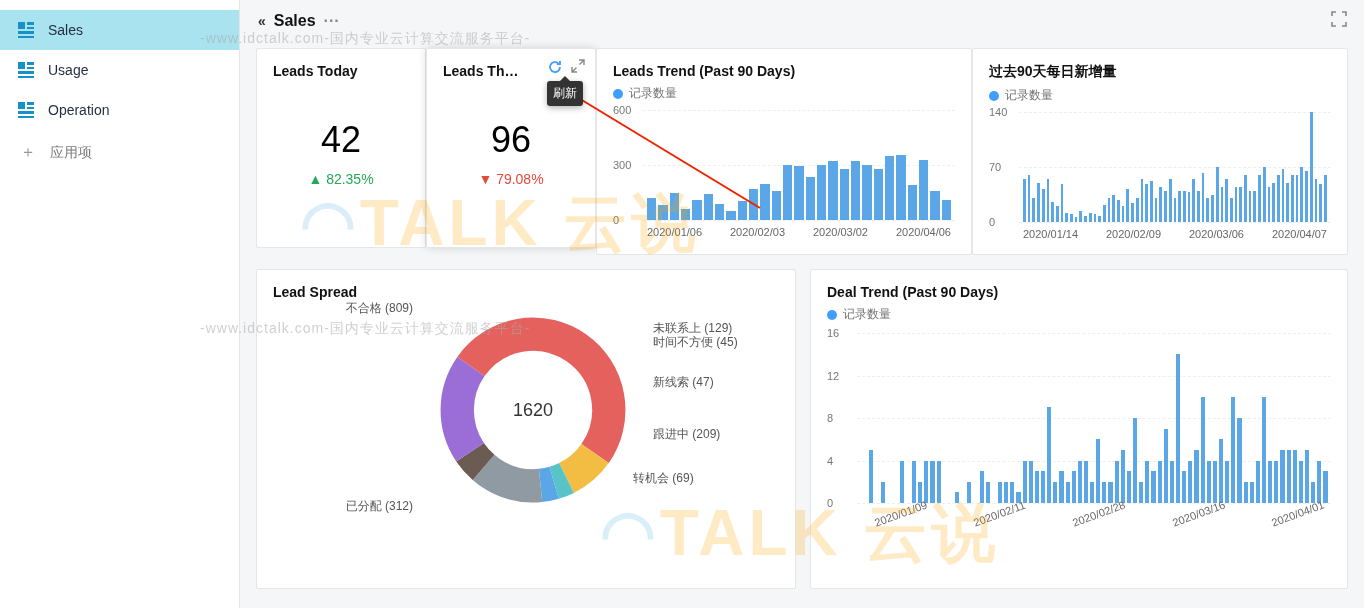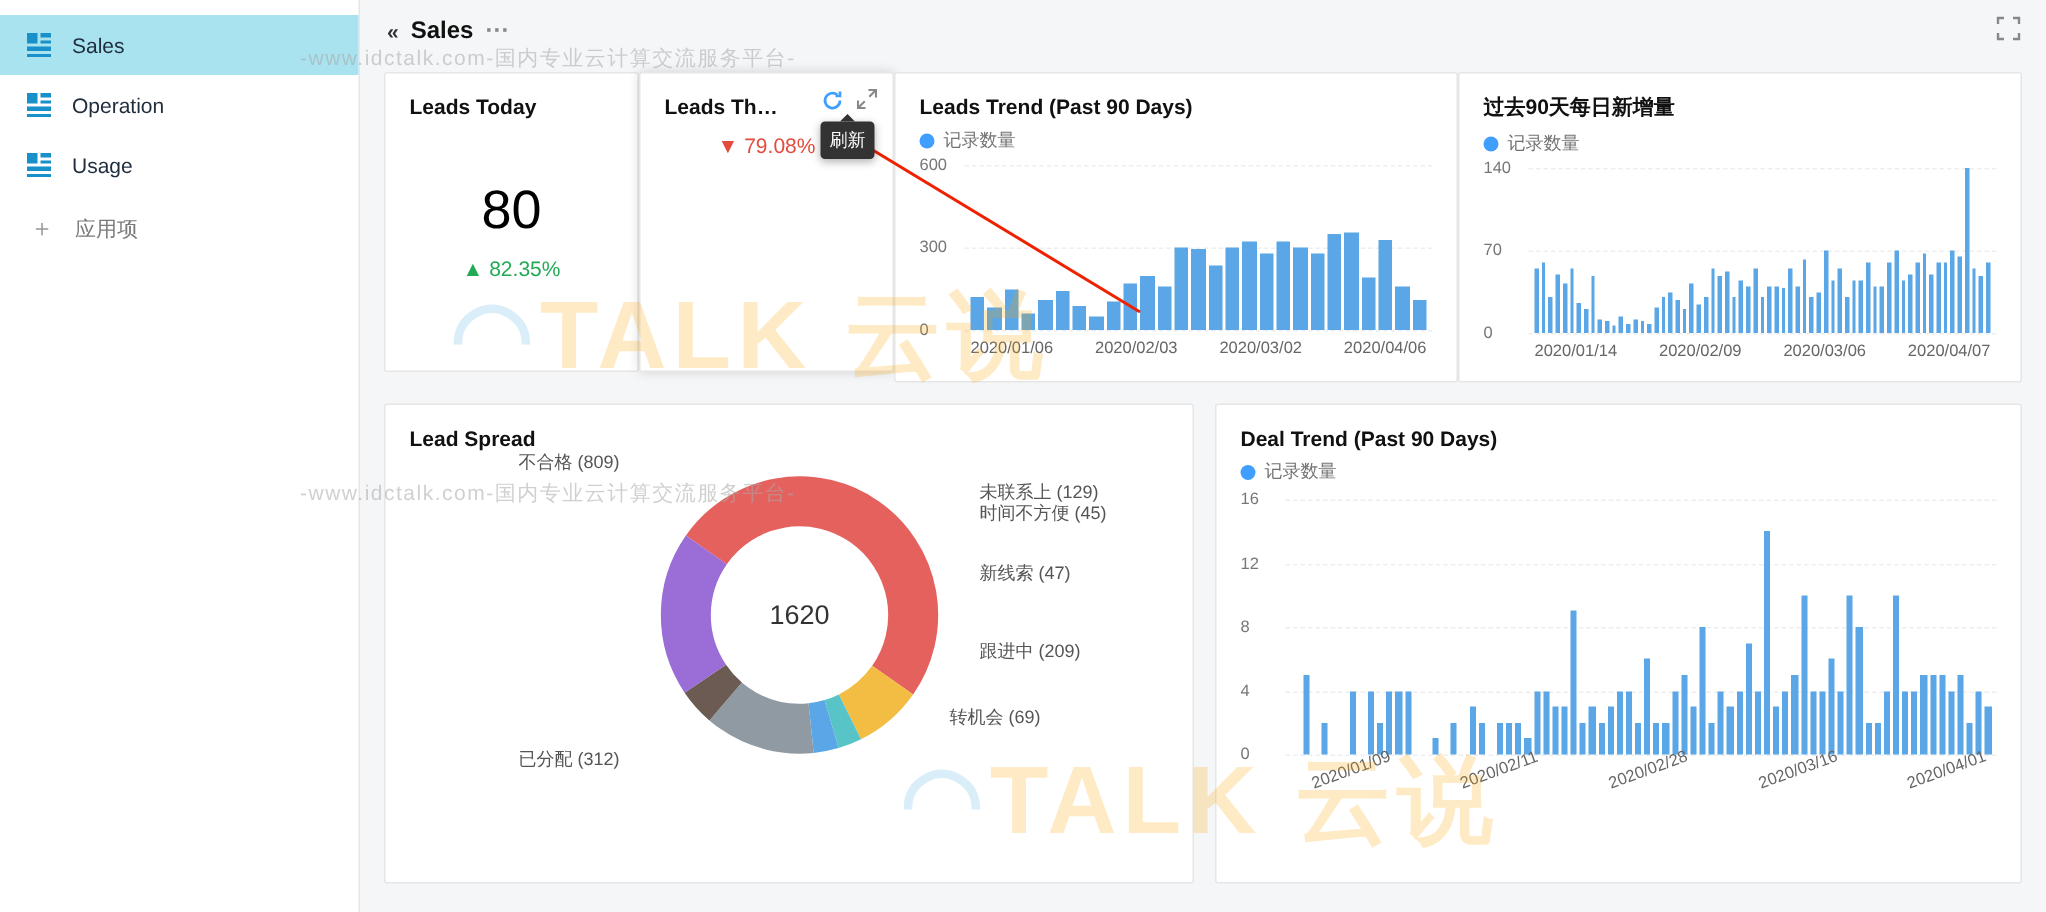--- a/index.html
+++ b/index.html
@@ -73,33 +73,33 @@
   <div class="side-item">
     <span class="glyph">
         <svg viewBox="0 0 16 16">
           <rect x="0" y="0" width="7" height="7" fill="#1890c9"></rect>
           <rect x="9" y="0" width="7" height="3" fill="#1890c9"></rect>
           <rect x="9" y="5" width="7" height="2" fill="#1890c9"></rect>
           <rect x="0" y="9" width="16" height="3" fill="#1890c9"></rect>
           <rect x="0" y="14" width="16" height="2" fill="#1890c9"></rect>
         </svg>
       </span>
-    <span>Operation</span>
+    <span>Usage</span>
   </div>
   <div class="side-item">
     <span class="glyph">
         <svg viewBox="0 0 16 16">
           <rect x="0" y="0" width="7" height="7" fill="#1890c9"></rect>
           <rect x="9" y="0" width="7" height="3" fill="#1890c9"></rect>
           <rect x="9" y="5" width="7" height="2" fill="#1890c9"></rect>
           <rect x="0" y="9" width="16" height="3" fill="#1890c9"></rect>
           <rect x="0" y="14" width="16" height="2" fill="#1890c9"></rect>
         </svg>
       </span>
-    <span>Usage</span>
+    <span>Operation</span>
   </div>
   <div class="side-add">
     <span style="font-size:16px;color:#999">＋</span>
     <span>应用项</span>
   </div>
 </div>
 
 <div class="main">
   <div class="titlebar">
     <span class="collapse">«</span>
@@ -109,40 +109,41 @@
 
   <span class="fullscreen">
     <svg width="18" height="18" viewBox="0 0 18 18" fill="none" stroke="#888" stroke-width="1.6">
         <path d="M2 6V2h4M16 6V2h-4M2 12v4h4M16 12v4h-4"></path>
       </svg>
   </span>
 
   <div class="row">
     <div class="card kpi">
       <h3 style="text-align:left">Leads Today</h3>
-      <div class="big">80</div>
+      <div class="big">42</div>
       <div class="delta up">▲ <span>82.35%</span></div>
     </div>
 
     <div class="card kpi" style="box-shadow:0 0 8px rgba(0,0,0,.15)">
       <h3 style="text-align:left">Leads Th…</h3>
       <div class="card-actions">
         <span style="cursor:pointer">
           <svg width="16" height="16" viewBox="0 0 16 16" fill="none" stroke="#409eff" stroke-width="1.8">
               <path d="M13 8a5 5 0 1 1-1.8-3.8"></path>
               <path d="M13 2v3h-3" fill="none"></path>
             </svg>
         </span>
         <span style="color:#888;cursor:pointer">
           <svg width="14" height="14" viewBox="0 0 14 14" stroke="#888" stroke-width="1.4" fill="none">
               <path d="M8 1h5v5M6 13H1V8M13 1 8.5 5.5M1 13l4.5-4.5"></path>
             </svg>
         </span>
       </div>
       <div class="tooltip">刷新</div>
+      <div class="big">96</div>
       <div class="delta down">▼ <span>79.08%</span></div>
     </div>
 
     <div class="card chart-wrap" style="flex:1.1">
       <h3>Leads Trend (Past 90 Days)</h3>
       <div class="legend">
           <span class="dot"></span>
           <span>记录数量</span>
         </div>
       <div class="barchart" id="chart-leads">

